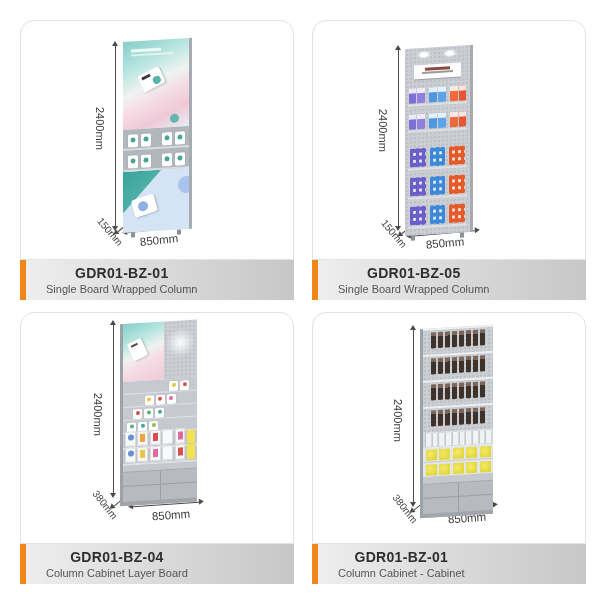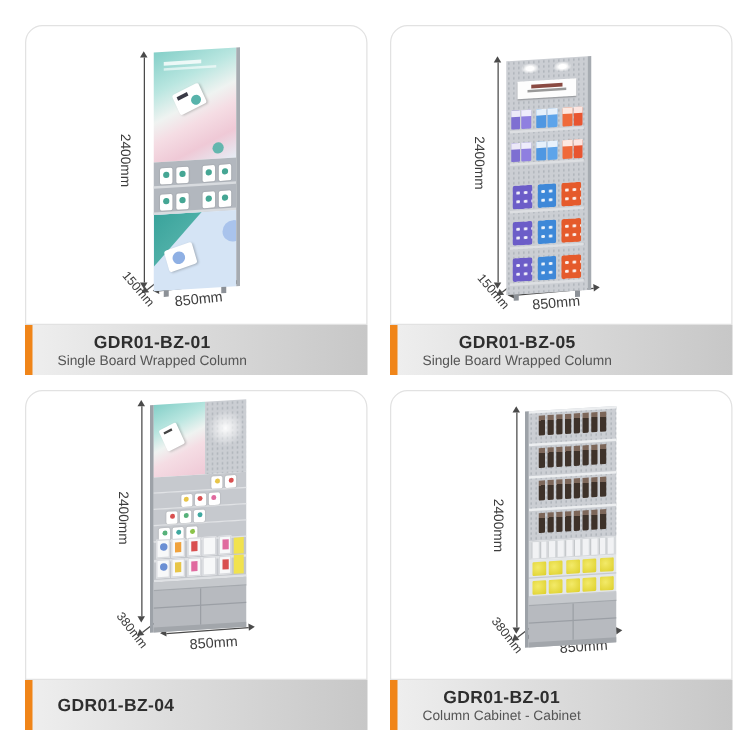--- a/index.html
+++ b/index.html
@@ -356,20 +356,21 @@
           <div class="drawer"></div>
           <div class="doors"></div>
           <div class="plinth"></div>
         </div>
       </div>
     </div>
     <div class="card-label">
       <div class="accent-bar"></div>
       <div class="label-text">
         <div class="code">GDR01-BZ-04</div>
+        <div class="pname">Column Cabinet Layer Board</div>
       </div>
     </div>
   </div>
 
   <div class="card row2" style="left:312px; top:312px;">
     <div class="card-image">
       <div class="dline-v" style="left:100px; top:17px; height:172px;"></div>
       <div class="dim-label v" style="left:79px; top:86px;">2400mm</div>
       <div class="dline-h" style="left:112px; top:194px; width:68px; transform:rotate(-4deg);"></div>
       <div class="dim-label w" style="left:124px; top:199px; width:60px; transform:rotate(-4deg);">850mm</div>

